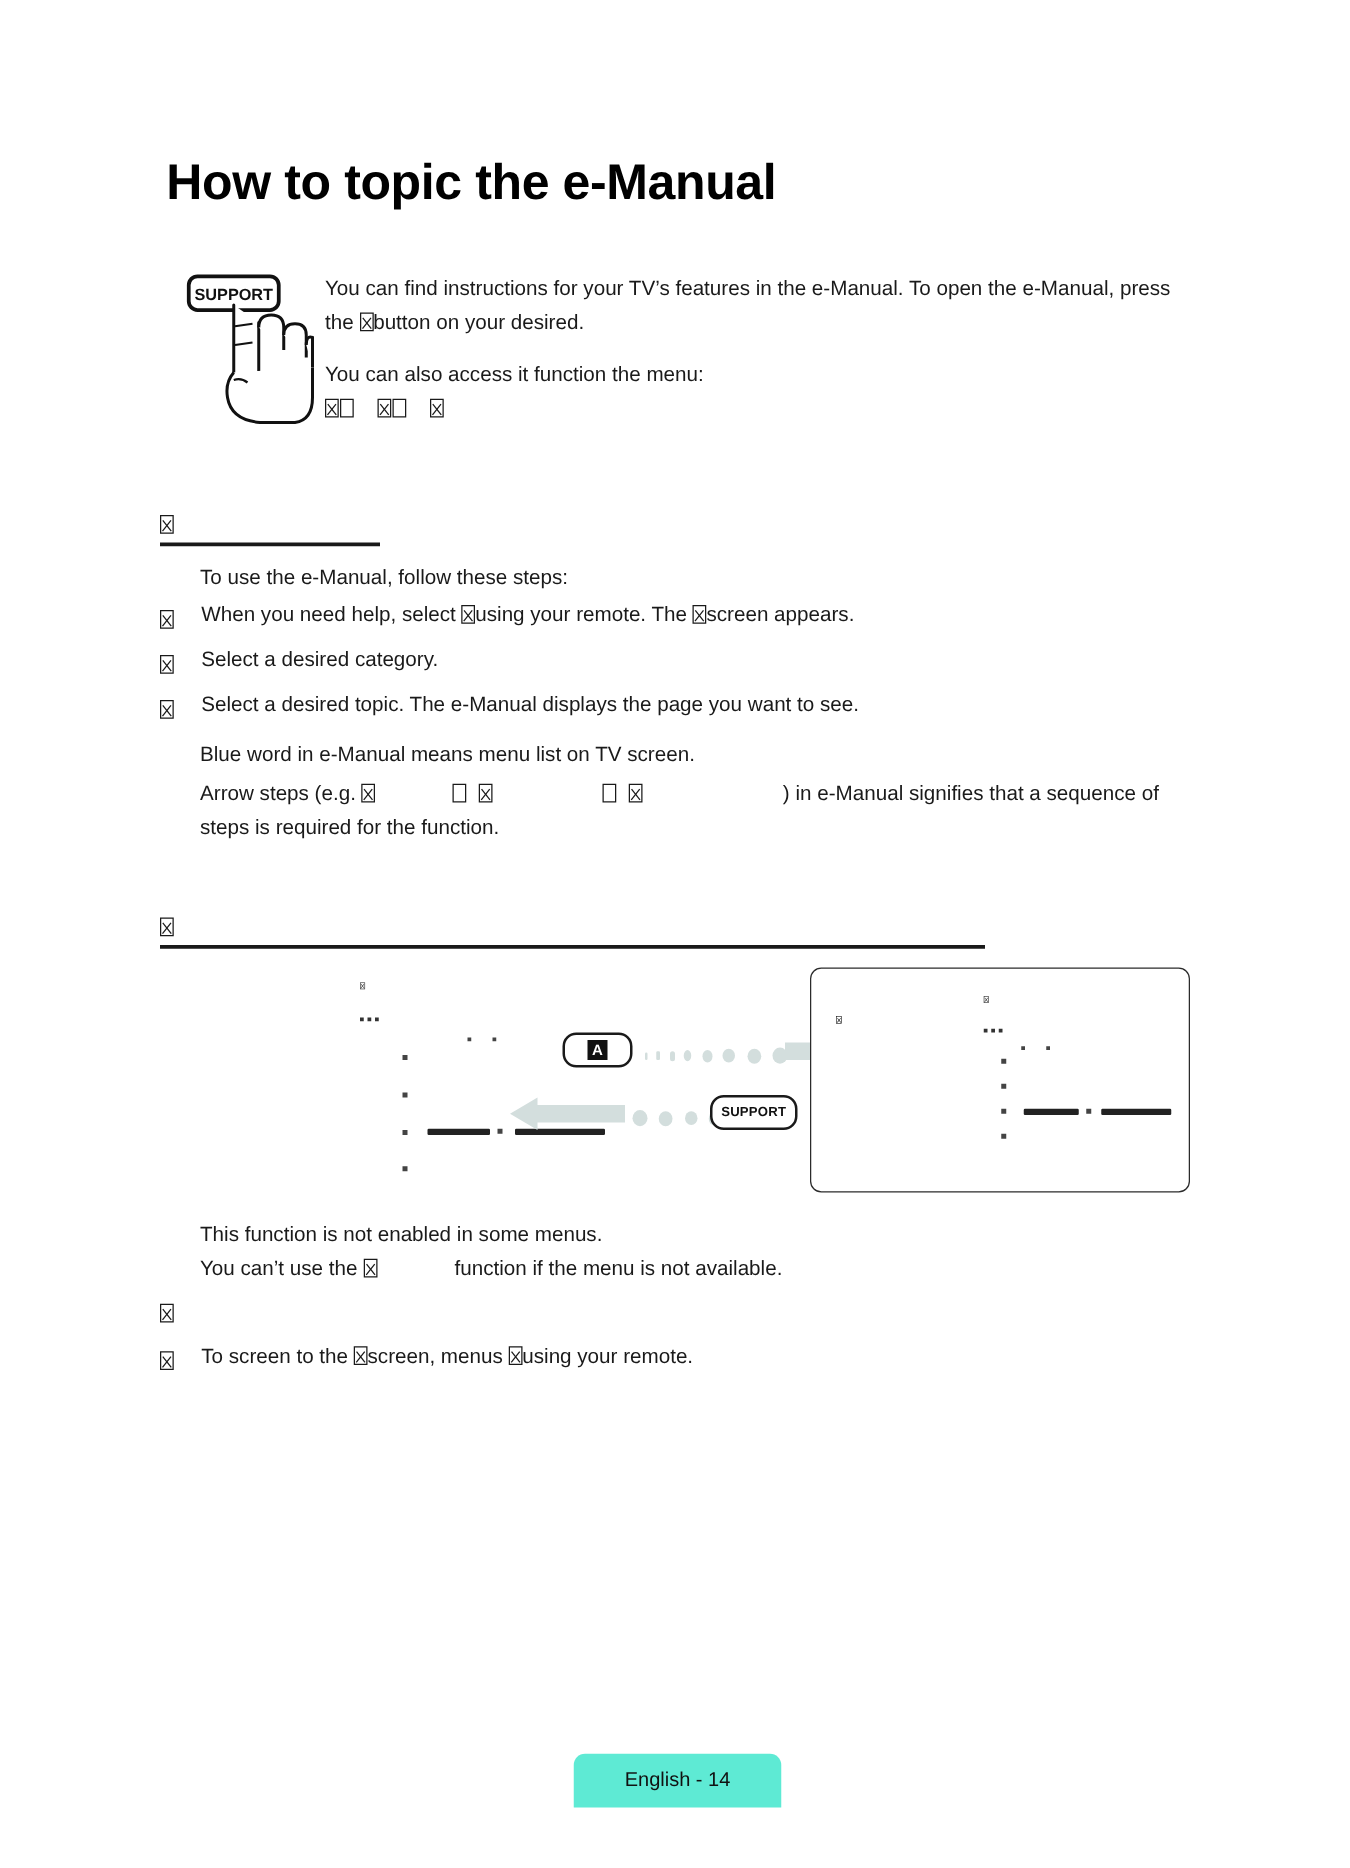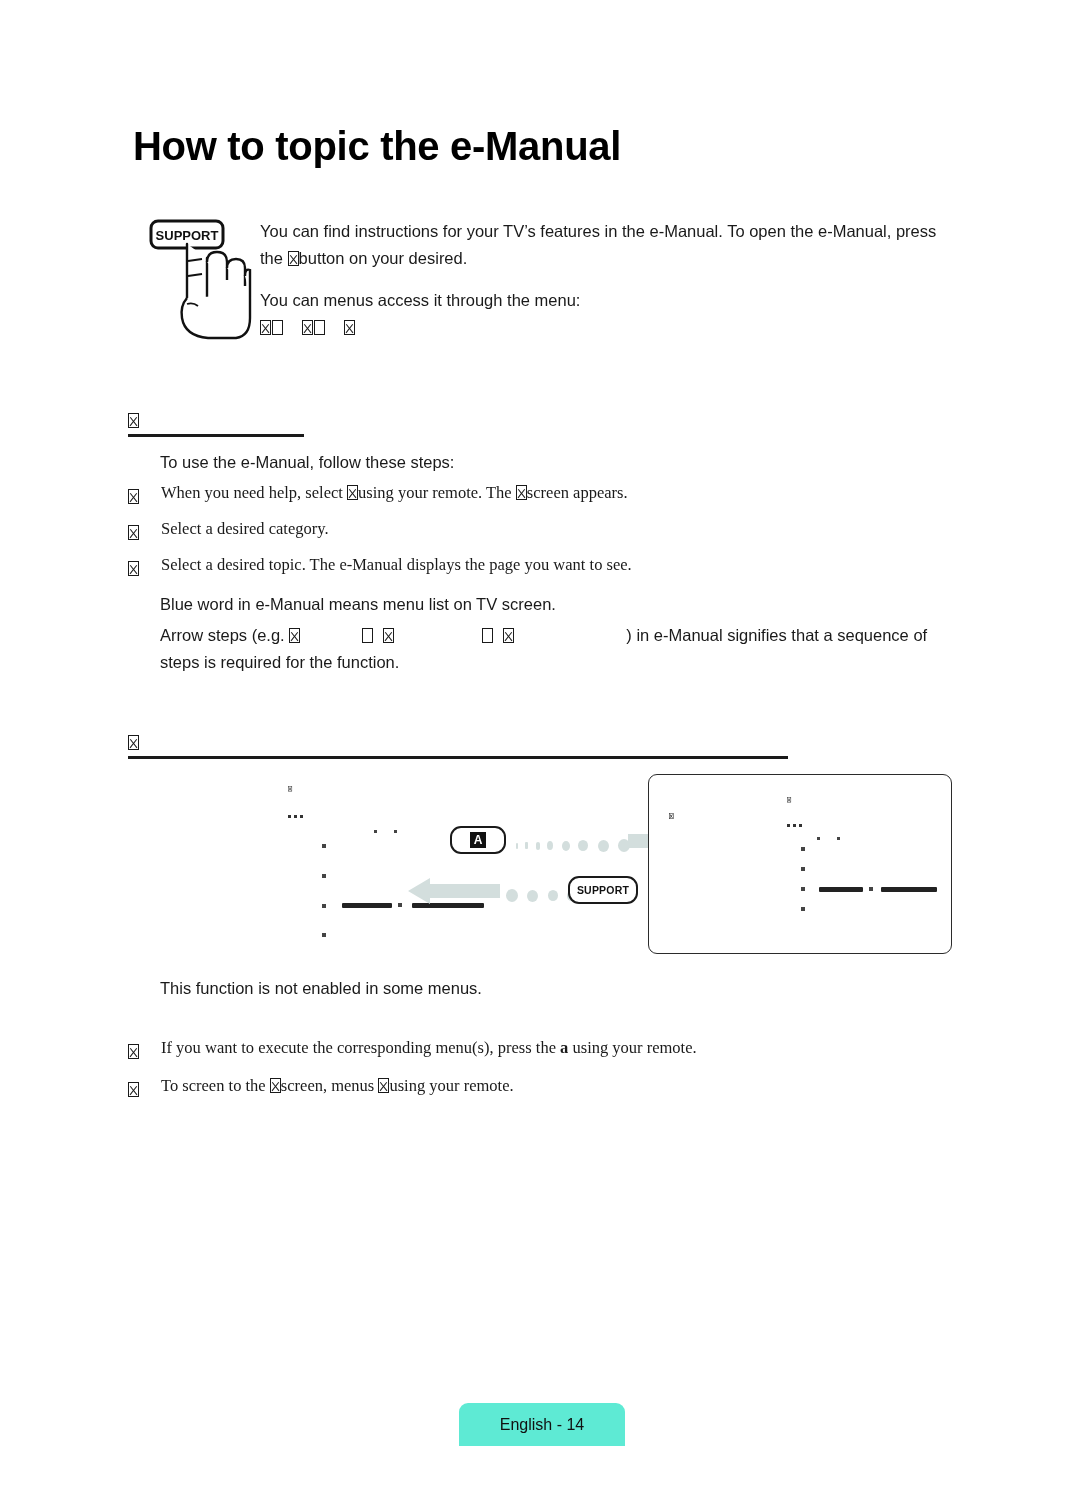--- a/index.html
+++ b/index.html
@@ -108,21 +108,21 @@
   .step-row {
     display: flex;
     align-items: flex-start;
     margin-bottom: 5px;
   }
   .step-row .marker {
     width: 33px;
     flex: 0 0 33px;
     padding-top: 4px;
   }
-  .step-row .txt { flex: 1; font-family: Liberation Serif, serif; }
+  .step-row .txt { flex: 1; }
 
   .notes { left: 160px; top: 591px; width: 790px; }
   .notes p { margin-bottom: 4px; }
   .arrow-line .sp-a { display: inline-block; width: 62px; }
   .arrow-line .sp-b { display: inline-block; width: 10px; }
   .arrow-line .sp-c { display: inline-block; width: 88px; }
   .arrow-line .sp-d { display: inline-block; width: 112px; }
 
   .post { left: 160px; top: 975px; width: 800px; }
   .post .inline-gap { display: inline-block; width: 62px; }
@@ -249,21 +249,21 @@
       <path d="M47 84 Q40 92 42 104 Q45 122 68 124 L96 124 Q110 122 110 104 L110 80" fill="#fff" stroke="#111" stroke-width="2.4" stroke-linejoin="round"></path>
       <path d="M47 90 Q53 88 58 92" fill="none" stroke="#111" stroke-width="1.8"></path>
     </svg>
   </div>
 
   <div class="intro">
     <p>
       <span>You can find instructions for your TV’s features in the e-Manual. To open the e-Manual, press the </span><span class="tofu"></span><span>button on your desired.</span>
     </p>
     <div class="gap"></div>
-    <p>You can menus access it through the menu:</p>
+    <p>You can also access it function the menu:</p>
     <p class="menu-path">
       <span class="seg tofu-pair"><span class="tofu"></span><span class="tofu hollow"></span></span><span class="seg tofu-pair"><span class="tofu"></span><span class="tofu hollow"></span></span><span class="seg tofu-pair"><span class="tofu"></span></span>
     </p>
   </div>
 
   <div class="sec" id="sec-1">
     <span class="sec-glyph"><span class="tofu"></span></span>
     <div class="rule"></div>
   </div>
 
@@ -368,26 +368,26 @@
       <span class="minidot" style="left:152px; top:112px;"></span>
       <span class="minidot" style="left:152px; top:132px;"></span>
       <div class="bar" style="left:170px; top:112px; width:44px;"></div>
       <span class="minidot" style="left:220px; top:112px;"></span>
       <div class="bar" style="left:232px; top:112px; width:56px;"></div>
     </div>
   </div>
 
   <div class="body-text post">
     <p>This function is not enabled in some menus.</p>
+    <p><span>You can’t use the </span><span class="tofu"></span><span class="inline-gap"></span><span>function if the menu is not available.</span></p>
   </div>
 
   <div class="body-text post-steps">
     <div class="step-row">
       <span class="marker"><span class="tofu"></span></span>
-      <span class="txt"><span>If you want to execute the corresponding menu(s), press the </span><b>a</b> <span>using your remote.</span></span>
     </div>
     <div class="step-row">
       <span class="marker"><span class="tofu"></span></span>
       <span class="txt"><span>To screen to the </span><span class="tofu"></span><span>screen, menus </span><span class="tofu"></span><span>using your remote.</span></span>
     </div>
   </div>
 
   <div class="footer-tab">
     <span>English - 14</span>
   </div>

